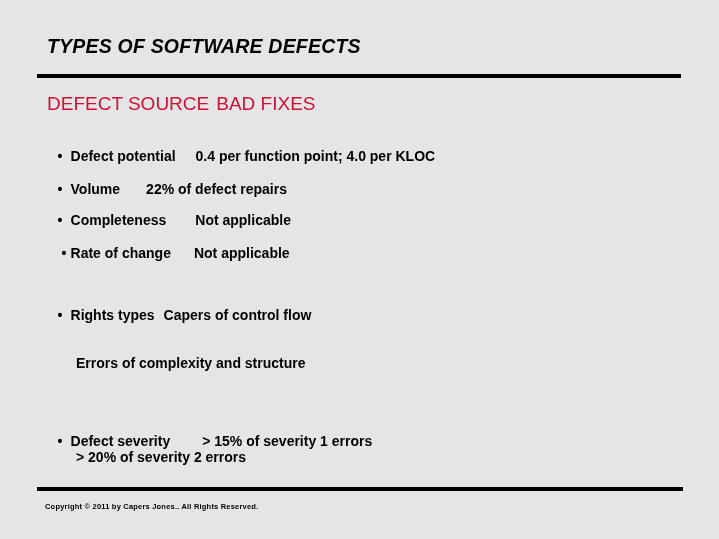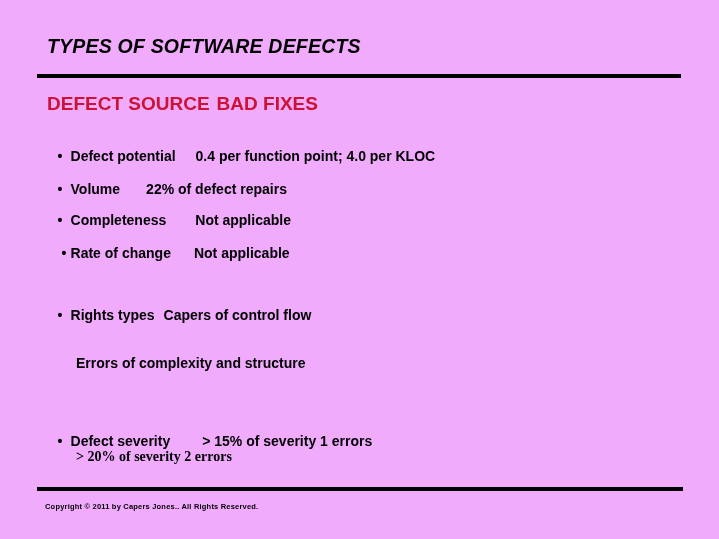--- a/index.html
+++ b/index.html
@@ -8,21 +8,21 @@
     background: #ffffff;
   }
   body {
     font-family: "Liberation Sans", sans-serif;
     -webkit-font-smoothing: none;
   }
   #slide {
     position: relative;
     width: 719px;
     height: 539px;
-    background: #f0abfc;
+    background: #e5e5e5;
     overflow: hidden;
   }
   .slide-title {
     position: absolute;
     left: 47px;
     top: 35px;
     font-size: 19.5px;
     font-weight: bold;
     font-style: italic;
     letter-spacing: 0.2px;
@@ -43,21 +43,21 @@
     top: 487px;
     width: 646px;
     height: 4px;
     background: #000000;
   }
   .section-heading {
     position: absolute;
     left: 47px;
     top: 93px;
     font-size: 19px;
-    font-weight: bold;
+    font-weight: normal;
     color: #cc1236;
     white-space: nowrap;
   }
   .section-heading .gap {
     display: inline-block;
     width: 7px;
   }
   .body-line {
     position: absolute;
     left: 42px;
@@ -81,21 +81,21 @@
   .tabgap-6 { display: inline-block; width: 32px; }
 
   .r1 { top: 132px; }
   .r2 { top: 165px; }
   .r3 { top: 196px; }
   .r4 { top: 229px; text-align: center; }
   .r5 { top: 291px; }
   .r6 { top: 323px; }
   .r7 { top: 355px; }
   .r8 { top: 417px; }
-  .r9 { top: 449px; font-family: Liberation Serif, serif; }
+  .r9 { top: 449px; }
 
   .footer-copyright {
     position: absolute;
     left: 45px;
     top: 502px;
     font-size: 7.5px;
     font-weight: bold;
     color: #000000;
     white-space: nowrap;
     letter-spacing: 0.2px;

